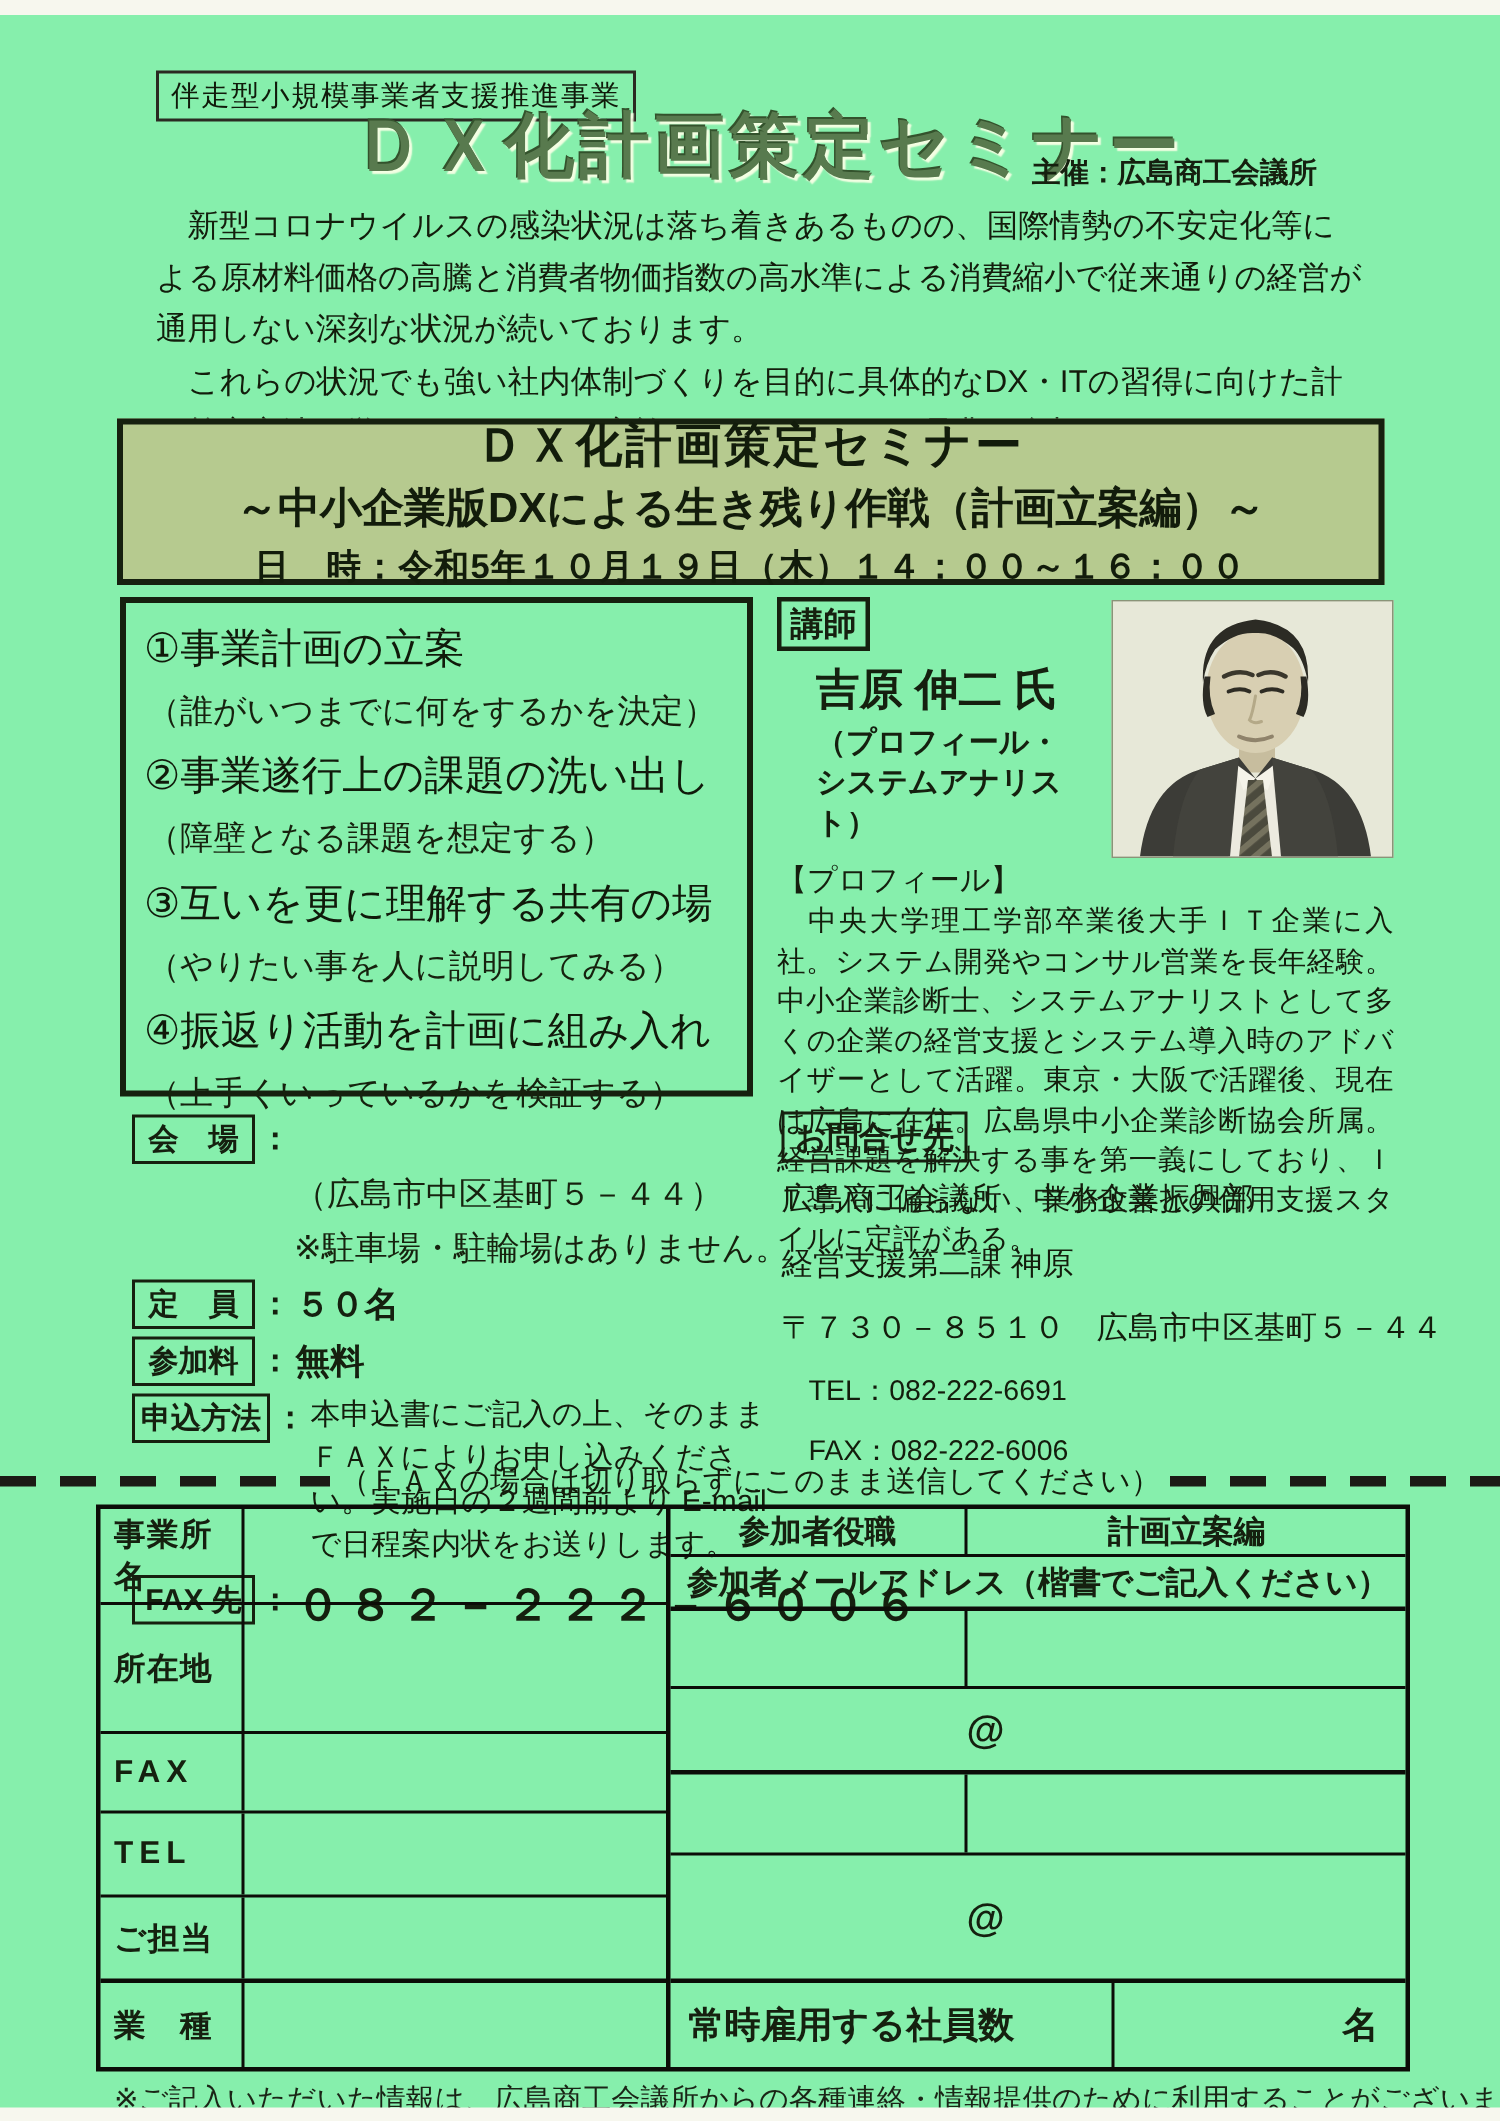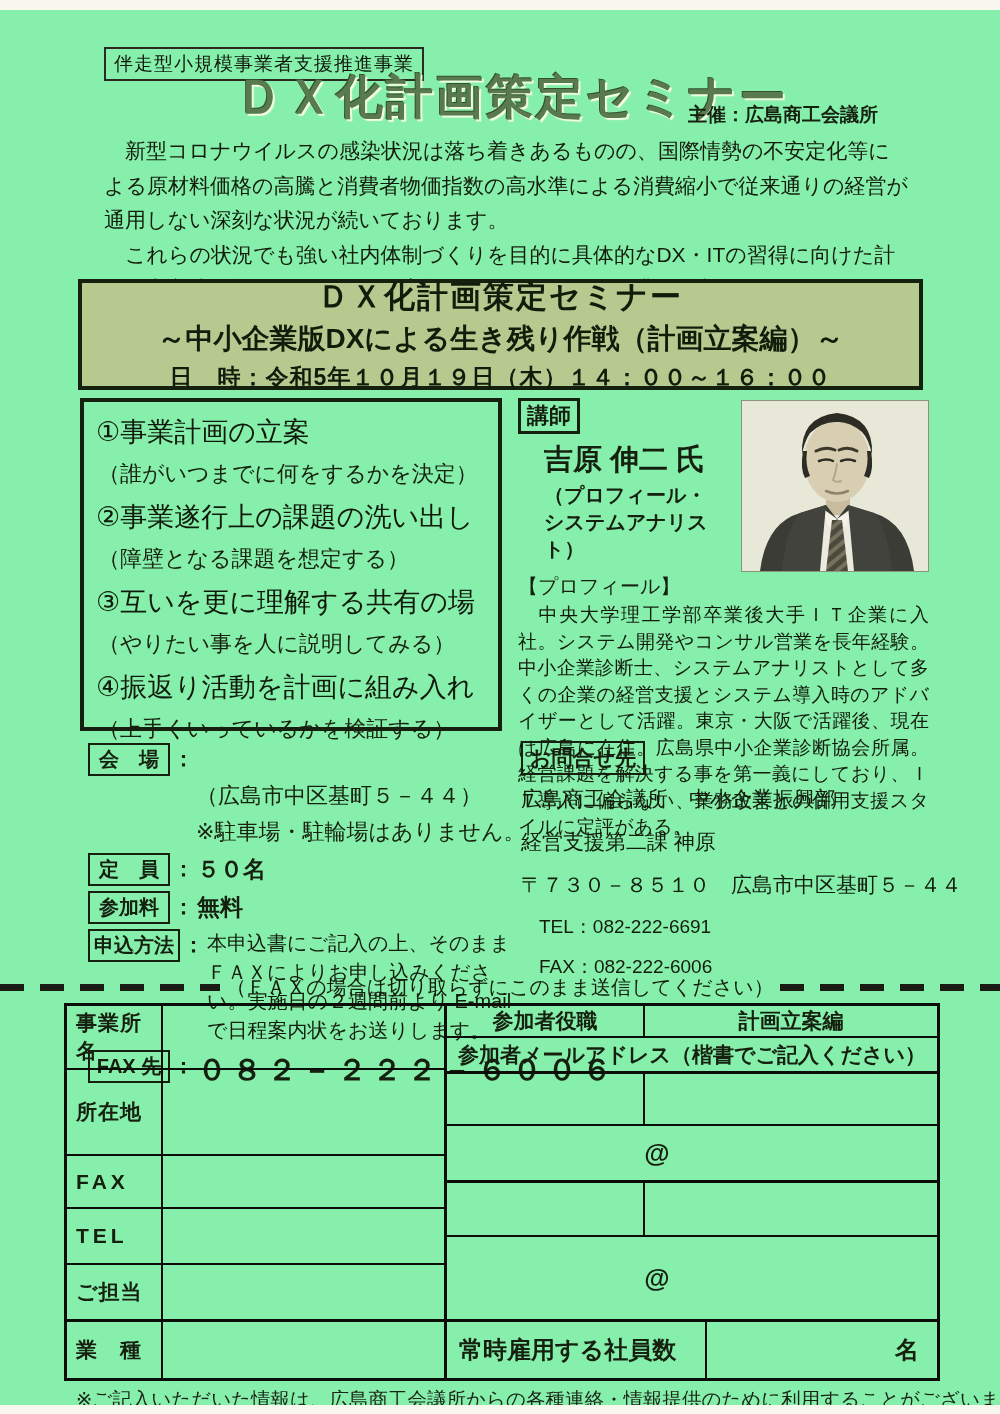--- a/index.html
+++ b/index.html
@@ -103,21 +103,21 @@
   .tl-label { width:96px; flex:none; border-right:2px solid #0c0c08; display:flex; align-items:center; padding-left:9px; font-size:21px; font-weight:bold; letter-spacing:1px; }
   .tl-input { flex:1; }
   .tr { flex:1; display:flex; flex-direction:column; }
   .tr-row { display:flex; border-bottom:2px solid #0c0c08; }
   .tr-row.thick { border-bottom:3px solid #0c0c08; }
   .tr-row:last-child { border-bottom:none; }
   .hcell { display:flex; align-items:center; justify-content:center; font-size:21px; font-weight:bold; }
   .role-col { width:198px; flex:none; border-right:2px solid #0c0c08; }
   .name-col { flex:1; }
   .at-cell { flex:1; display:flex; align-items:center; justify-content:center; font-size:26px; font-weight:bold; padding-right:70px; }
-  .emp-cell { width:260px; flex:none; border-right:2px solid #0c0c08; display:flex; align-items:center; padding-left:12px; font-size:24px; font-weight:bold; white-space:nowrap; }
+  .emp-cell { width:296px; flex:none; border-right:2px solid #0c0c08; display:flex; align-items:center; padding-left:12px; font-size:24px; font-weight:bold; white-space:nowrap; }
   .unit-cell { flex:1; display:flex; align-items:center; justify-content:flex-end; padding-right:18px; font-size:24px; font-weight:bold; }
 
   .h32{height:32px;} .h36{height:36px;} .h52{height:52px;} .h57{height:57px;}
   .h54{height:54px;} .h85{height:85px;} .h56{height:56px;}
   .h64{height:64px;} .h86{height:86px;} .h53{height:53px;} .h57l{height:57px;}
 
   .footer-note { position:absolute; left:76px; top:1386px; font-size:19.5px; white-space:nowrap; color:#1a2416; }
 </style>
 </head>
 <body>

